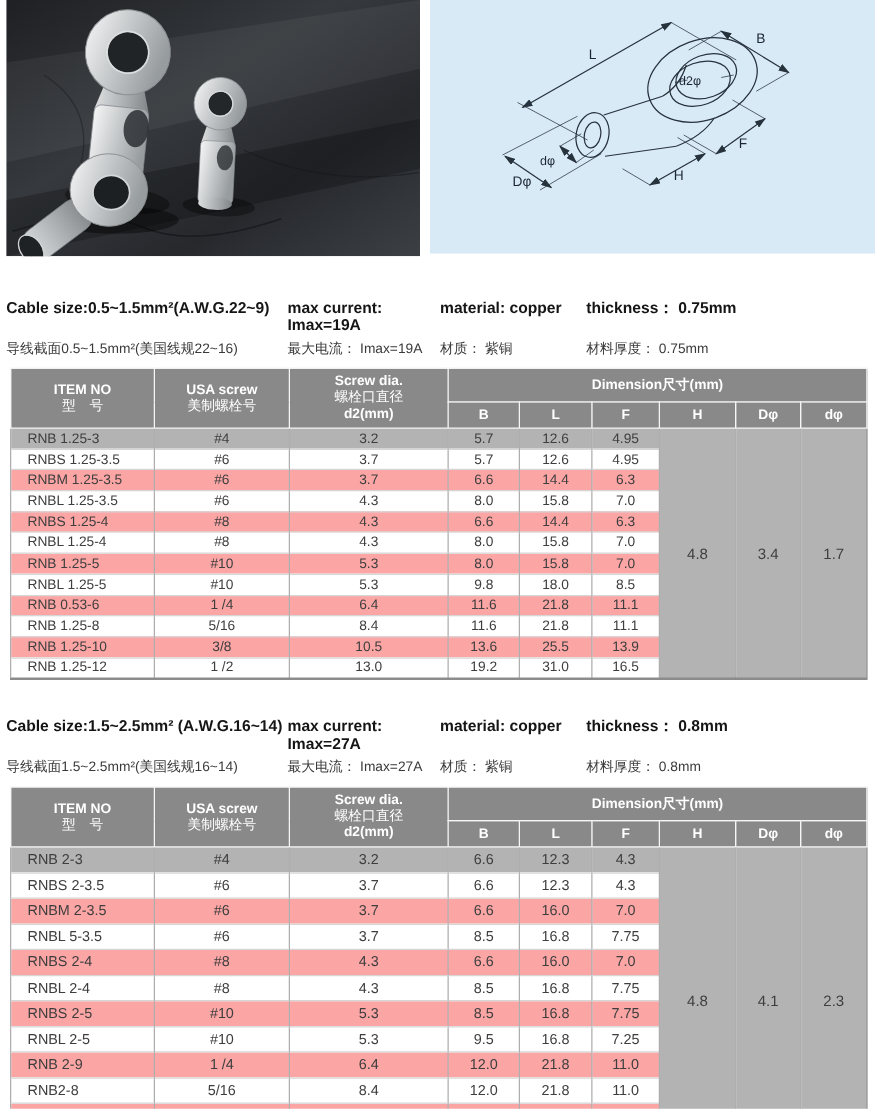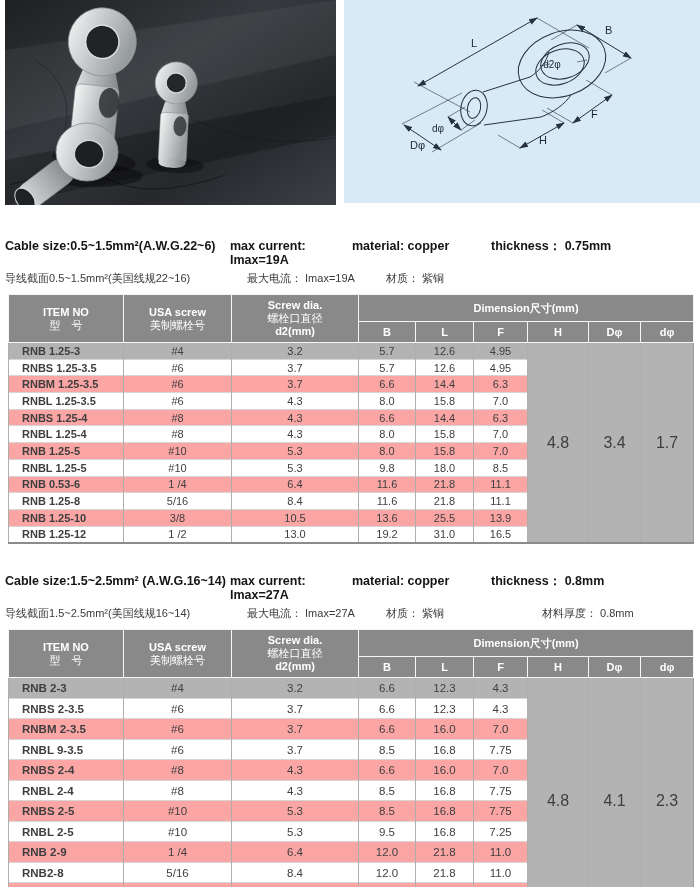--- a/index.html
+++ b/index.html
@@ -10,45 +10,45 @@
   
   .hero{display:flex;align-items:flex-start;padding-left:5px;height:207px;}
   .photo{width:331px;height:205px;display:block;}
   .diagram{width:356px;height:203px;margin-left:8px;display:block;}
   
   .info{margin:31px 0 0 5px;}
   .info .row{display:flex;align-items:baseline;}
   .info .c1{width:225px;}
   .info .c2{width:122px;}
   .info .c3{width:117px;}
-  .info .c4{flex:1;margin-left:22px;}
+  .info .c4{flex:1;}
   .info .en{font-weight:bold;font-size:12.5px;color:#151515;letter-spacing:0;}
-  .info .cn{font-size:11px;color:#3a3a3a;margin-top:4px;gap:17px;}
+  .info .cn{font-size:11px;color:#3a3a3a;margin-top:4px;}
   
   table.spec{
     border-collapse:collapse;table-layout:fixed;width:685px;margin:8px 0 13px 8px;
     border:1px solid #9b9b9b;border-bottom:2px solid #8c8c8c;
   }
   table.spec th{
     background:#898989;color:#ffffff;font-weight:bold;font-size:11px;
     border:1px solid #f6f6f6;padding:1px 0;line-height:13px;
   }
   table.spec thead tr.hr1 th{height:24px;}
   table.spec thead tr.hr2 th{height:18px;}
   table.spec td{
     text-align:center;color:#3e3e3e;padding:0;
     border-left:1px solid #aeaeae;border-top:1px solid #d6d6d6;
   }
   table.t1 tbody td{height:15.7px;font-size:11px;}
   table.t2 tbody td{height:19.5px;font-size:11.5px;}
-  table.spec td.c-item{text-align:left;padding-left:13px;font-weight:bold;}
+  table.spec td.c-item{text-align:left;padding-left:13px;}
   table.spec tr.dk td{background:#b3b3b3;}
   table.spec tr.lt td{background:#fca5a5;}
   table.spec tr.wh td{background:#ffffff;}
-  table.spec td.merged{background:#ffffff;font-size:16px;color:#3e3e3e;}
+  table.spec td.merged{background:#ffffff;font-size:12px;color:#3e3e3e;}
   .cnh{font-weight:normal;}
 </style>
 </head>
 <body>
 
 <div class="hero">
 
   <svg class="photo" viewBox="0 0 331 205" aria-hidden="true">
     <defs>
       <linearGradient id="slate" x1="0" y1="0" x2="1" y2="1">
@@ -167,29 +167,30 @@
       <text x="195" y="144">H</text>
       <text x="88" y="132" font-size="10">dφ</text>
       <text x="66" y="149">Dφ</text>
     </g>
   </svg>
 </div>
 
 <div class="section">
   <div class="info">
     <div class="row en">
-      <span class="c1">Cable size:0.5~1.5mm²(A.W.G.22~6)</span>
+      <span class="c1">Cable size:0.5~1.5mm²(A.W.G.22~9)</span>
       <span class="c2">max current: Imax=19A</span>
       <span class="c3">material: copper</span>
       <span class="c4">thickness： 0.75mm</span>
     </div>
     <div class="row cn">
       <span class="c1">导线截面0.5~1.5mm²(美国线规22~16)</span>
       <span class="c2">最大电流： Imax=19A</span>
       <span class="c3">材质： 紫铜</span>
+      <span class="c4">材料厚度： 0.75mm</span>
     </div>
   </div>
 
   <table class="spec t1">
     <colgroup>
       <col style="width:115px">
         <col style="width:108px">
         <col style="width:127px">
       <col style="width:57px">
         <col style="width:58px">
@@ -404,21 +405,21 @@
         </tr>
         <tr class="lt">
           <td class="c-item">RNBM 2-3.5</td>
           <td>#6</td>
           <td>3.7</td>
           <td>6.6</td>
           <td>16.0</td>
           <td>7.0</td>
         </tr>
         <tr class="wh">
-          <td class="c-item">RNBL 9-3.5</td>
+          <td class="c-item">RNBL 5-3.5</td>
           <td>#6</td>
           <td>3.7</td>
           <td>8.5</td>
           <td>16.8</td>
           <td>7.75</td>
         </tr>
         <tr class="lt">
           <td class="c-item">RNBS  2-4</td>
           <td>#8</td>
           <td>4.3</td>

